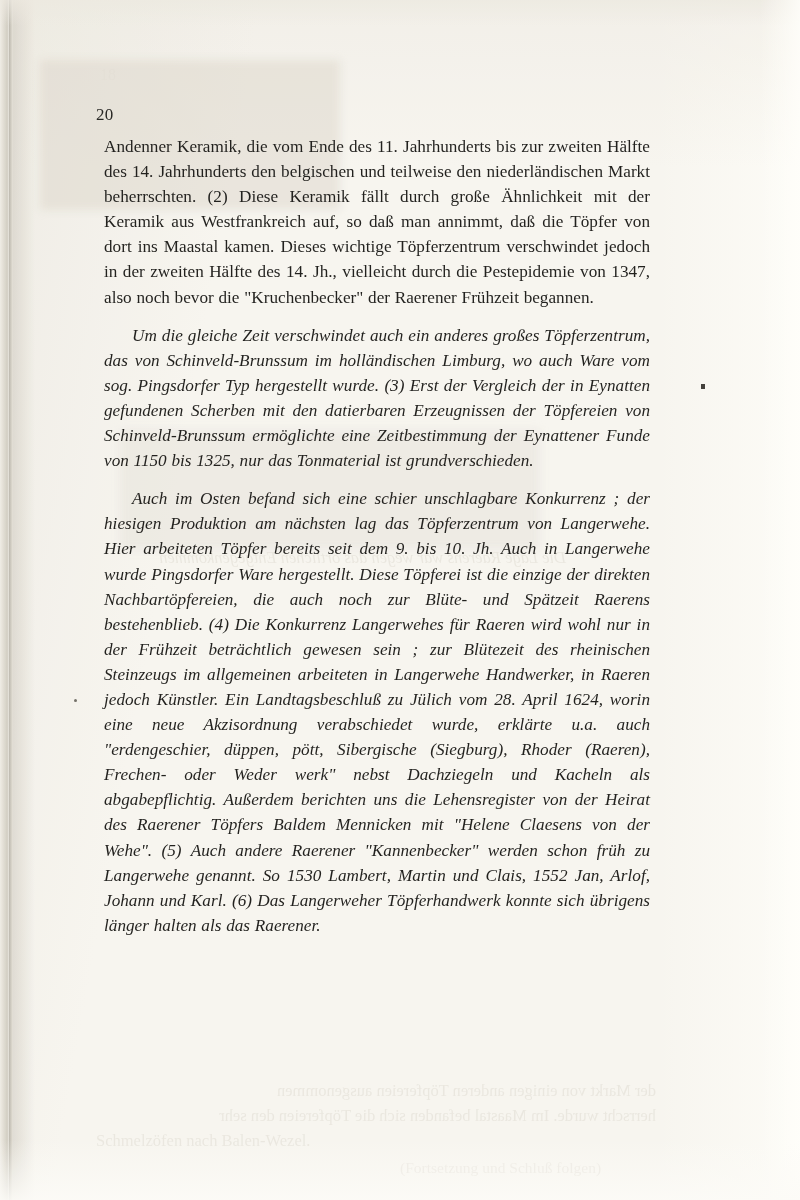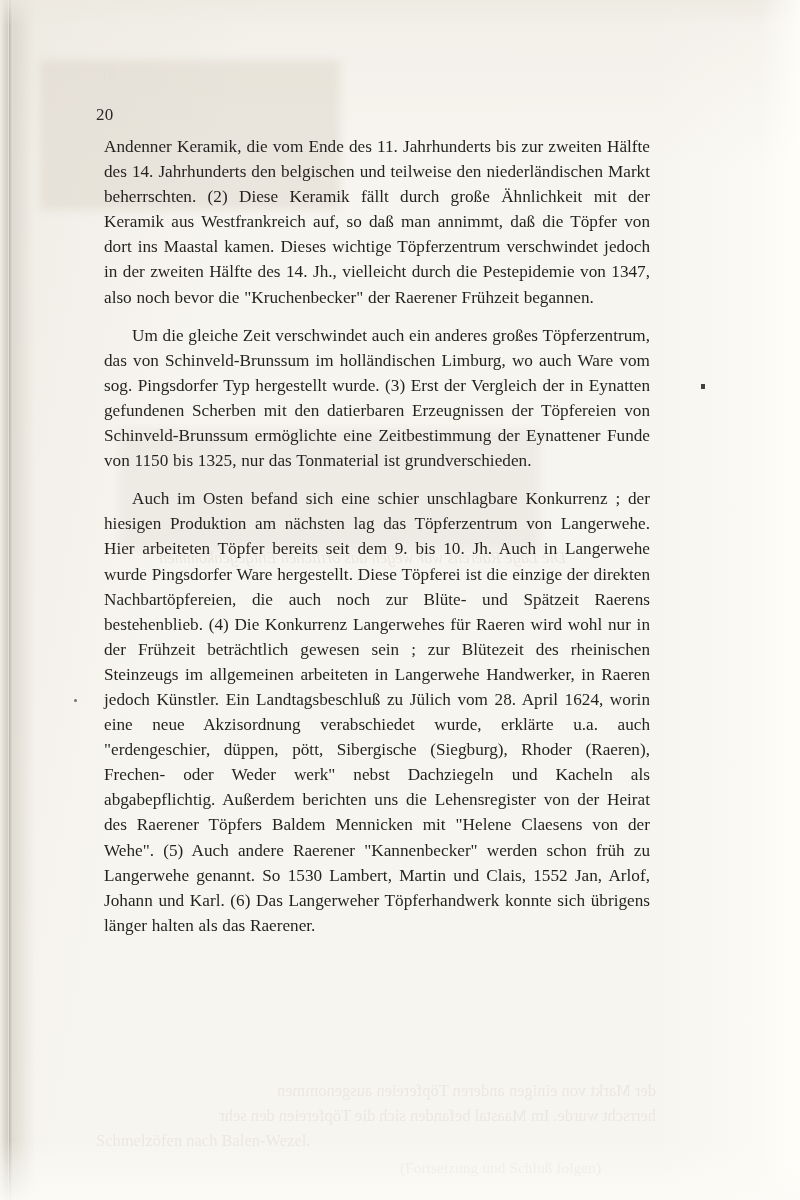--- a/index.html
+++ b/index.html
@@ -86,20 +86,21 @@
     text-justify: inter-word;
     letter-spacing: 0.01px;
     word-spacing: 0.4px;
     -webkit-font-smoothing: antialiased;
   }
   p.body-par + p.body-par {
     margin-top: 13px;
   }
   p.indent {
     text-indent: 28px;
+    font-style: italic;
   }
 
   
   .ink-soften {
     position: absolute;
     inset: 0;
     pointer-events: none;
     background: rgba(250,248,244,0.05);
   }
 

